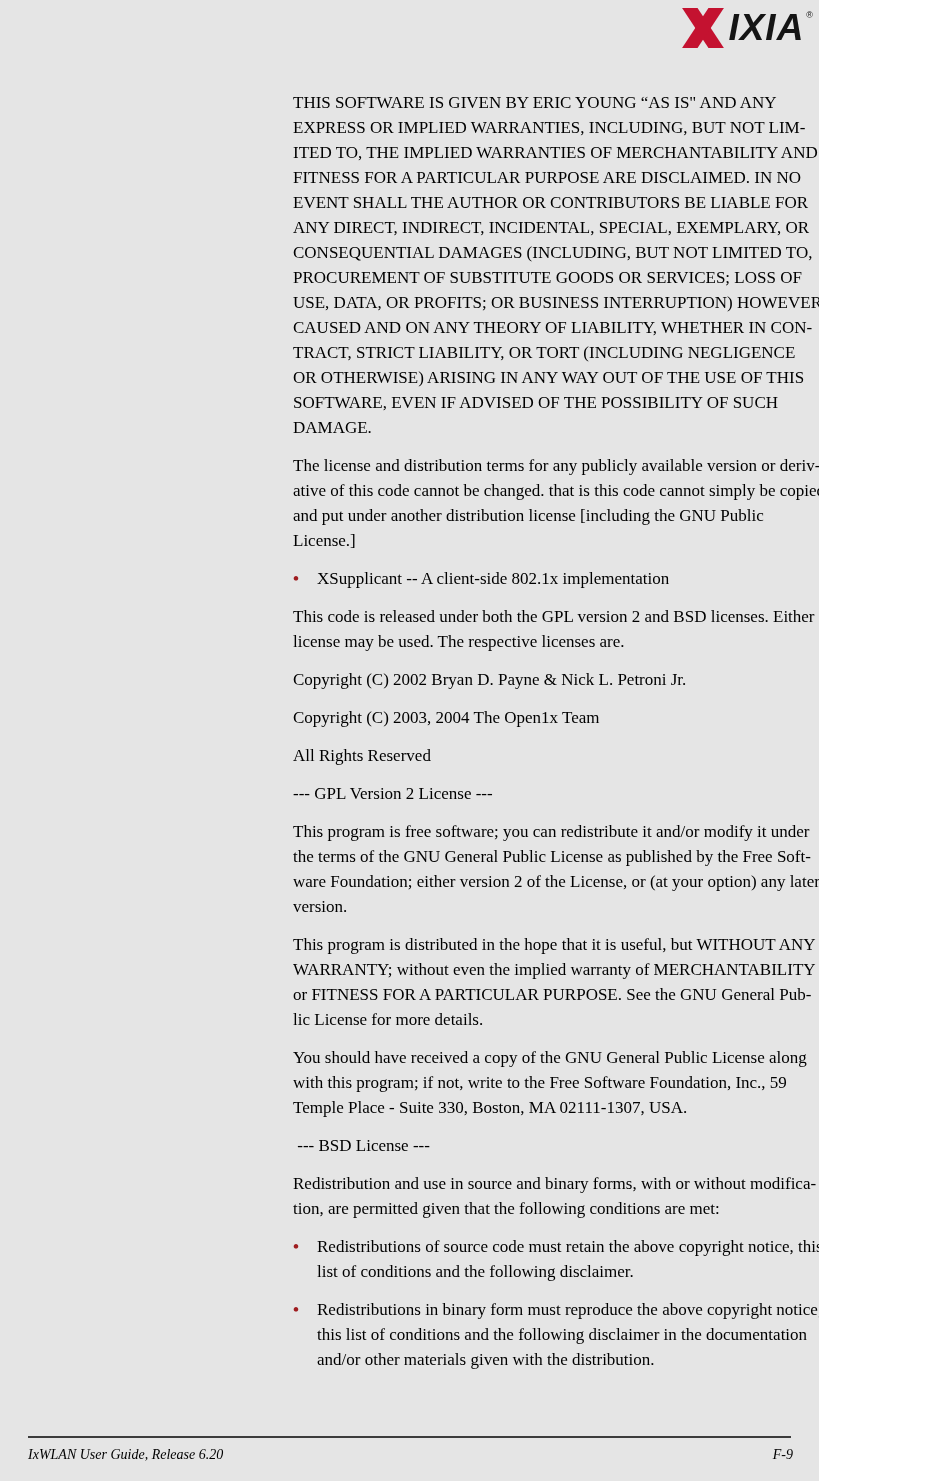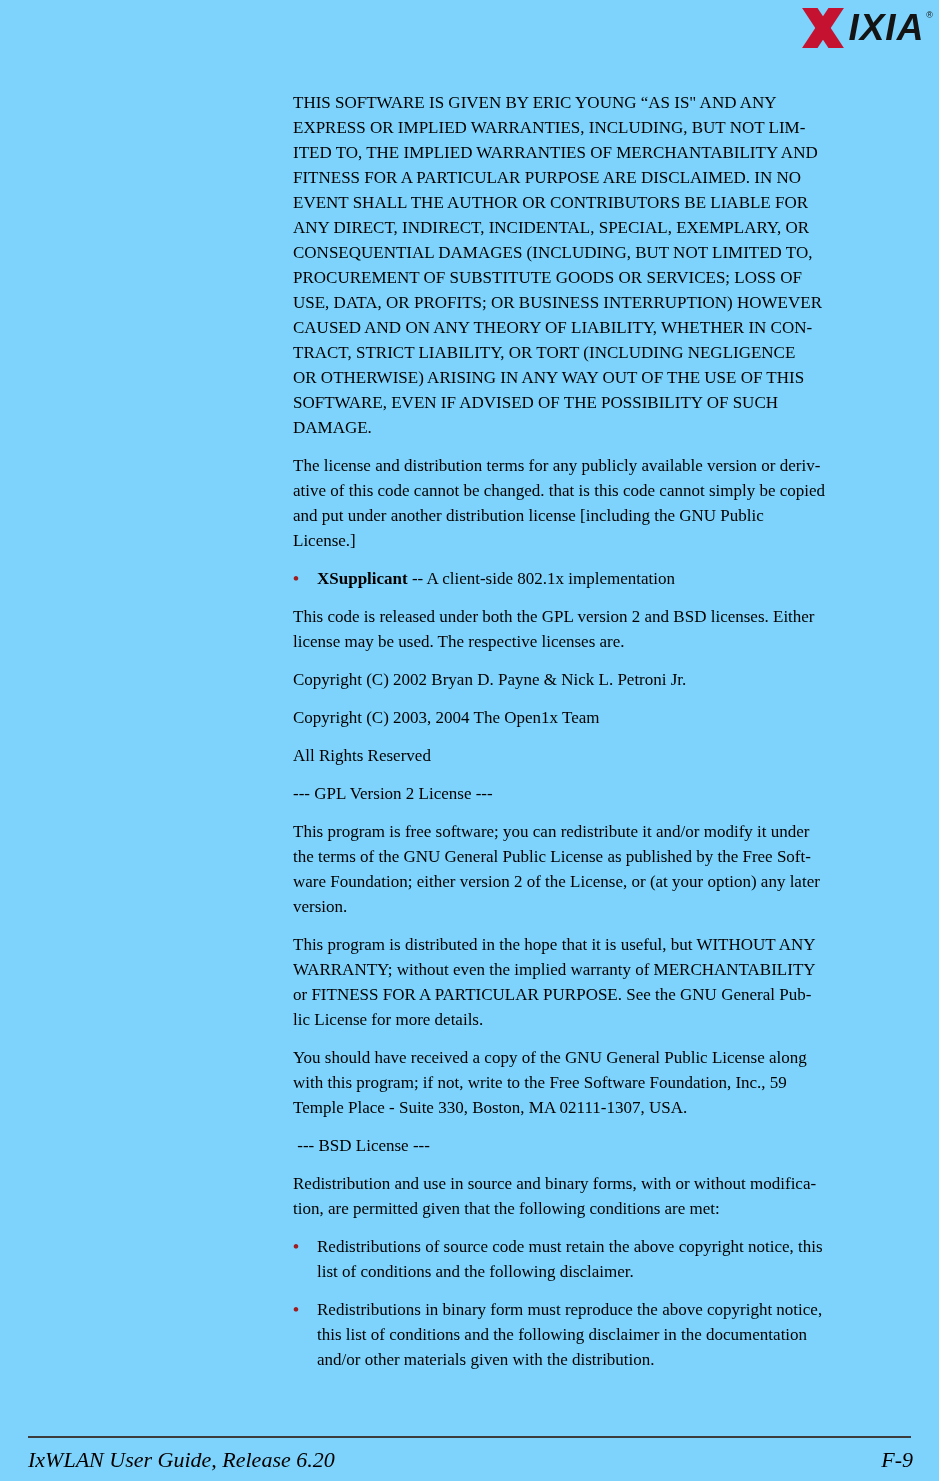--- a/index.html
+++ b/index.html
@@ -5,23 +5,23 @@
   :root {
     --logo_red: #c41230;
     --logo_black: #141414;
     --bullet: #9f1d20;
     --rule: #3c3c3c;
   }
   * { box-sizing: border-box; }
   html, body { margin: 0; padding: 0; background: #ffffff; }
   .page {
     position: relative;
-    width: 939px;
+    width: 819px;
     height: 1481px;
-    background: #7dd3fc;
+    background: #e5e5e5;
     overflow: hidden;
     font-family: "Liberation Serif", serif;
     color: #000000;
     padding-left: 40px;
   }
   
   .logo {
     position: absolute;
     top: 8px;
     right: 6px;
@@ -68,38 +68,38 @@
     flex: 0 0 24px;
     width: 24px;
     color: var(--bullet);
     font-weight: bold;
   }
   .bullet .btext {
     flex: 1;
     margin: 0;
     white-space: pre-wrap;
   }
-  .bullet .btext strong { font-weight: bold; }
+  .bullet .btext strong { font-weight: normal; }
   
   .footer-rule {
     position: absolute;
     left: 28px;
     right: 28px;
     top: 1436px;
     border-top: 2px solid var(--rule);
   }
   .footer {
     position: absolute;
     left: 28px;
     right: 26px;
     top: 1447px;
     display: flex;
     justify-content: space-between;
     font-style: italic;
-    font-size: 22px;
+    font-size: 14px;
   }
 </style>
 </head>
 <body>
 
 <div class="page">
 
   <div class="logo">
     <svg class="logo-x" viewBox="0 0 50 44" aria-hidden="true">
       <path d="M2 0 L19 0 L48 44 L31 44 Z"></path>

